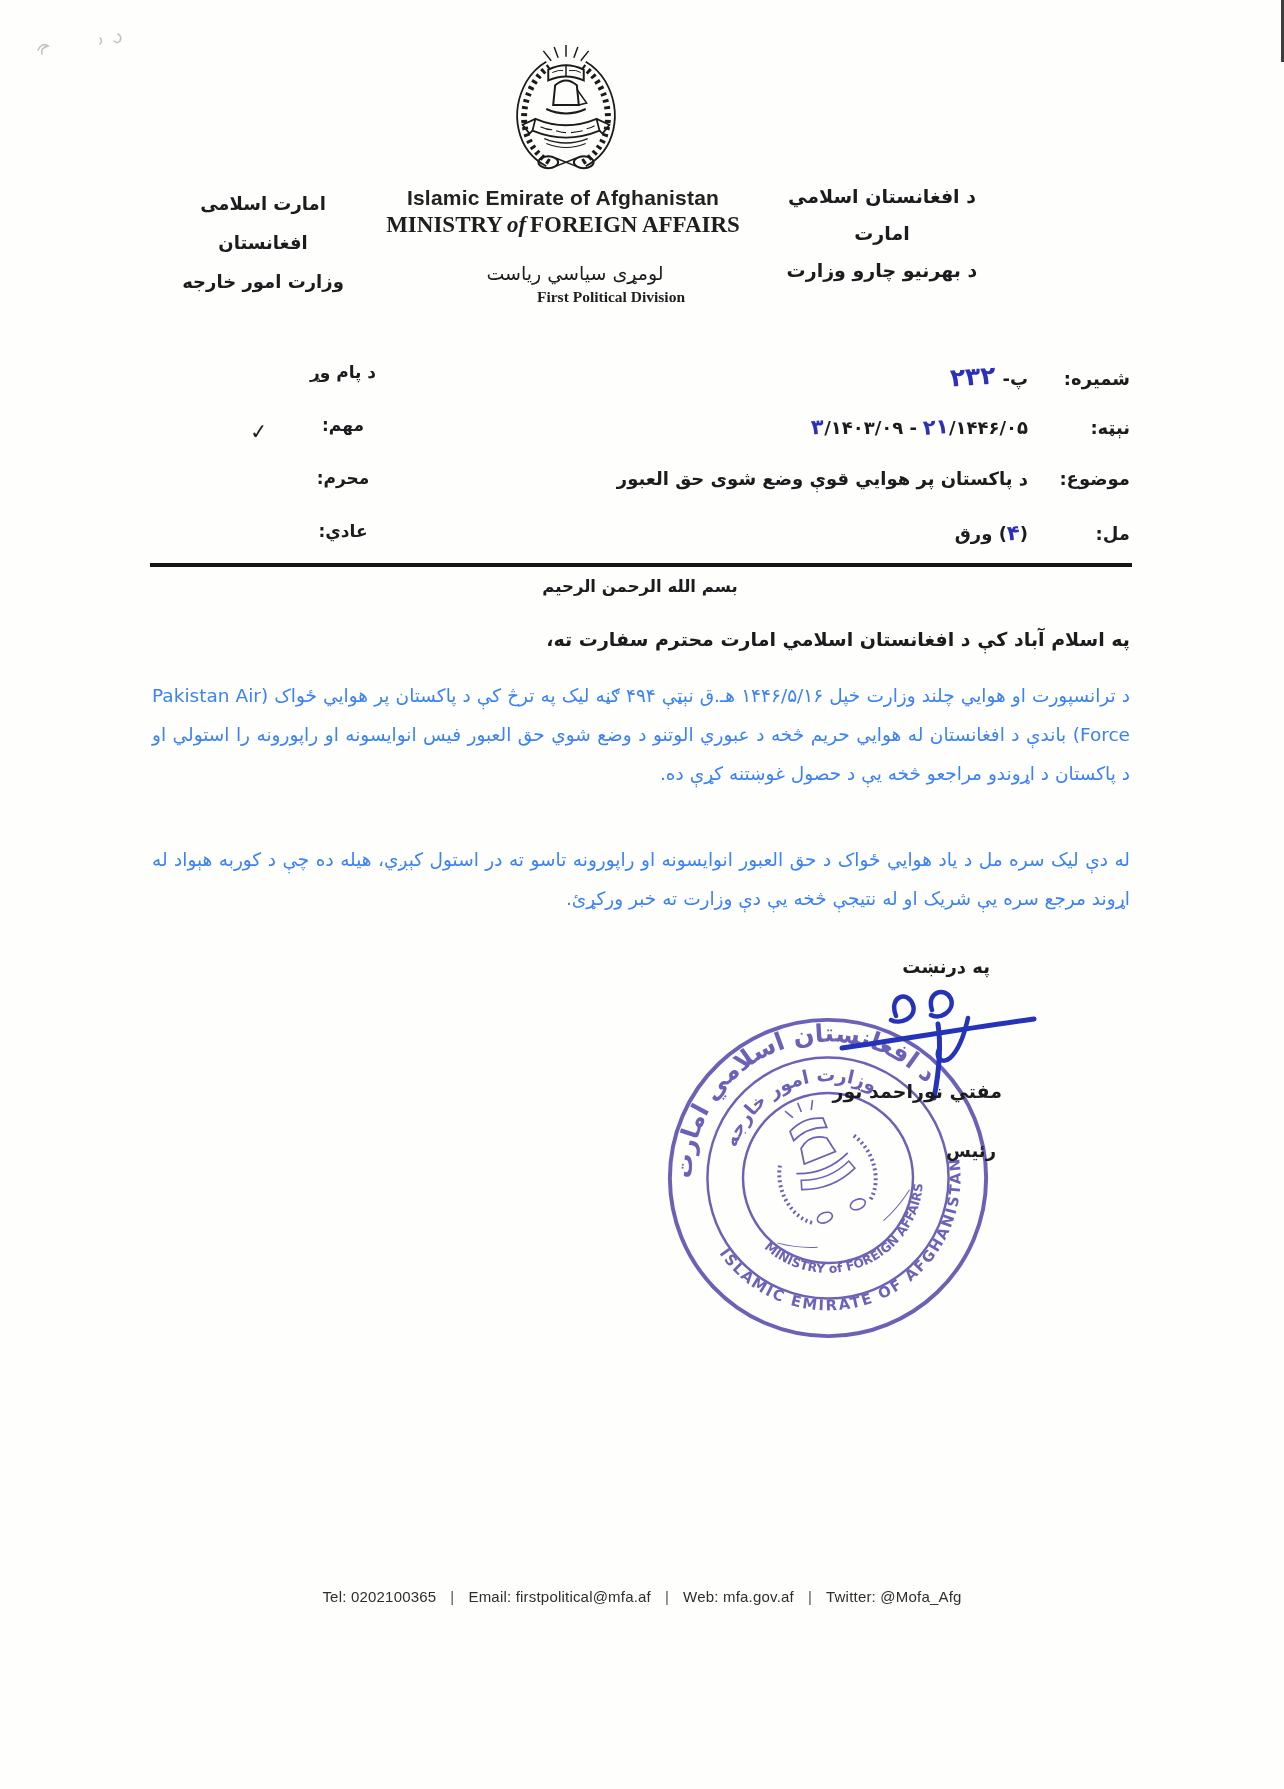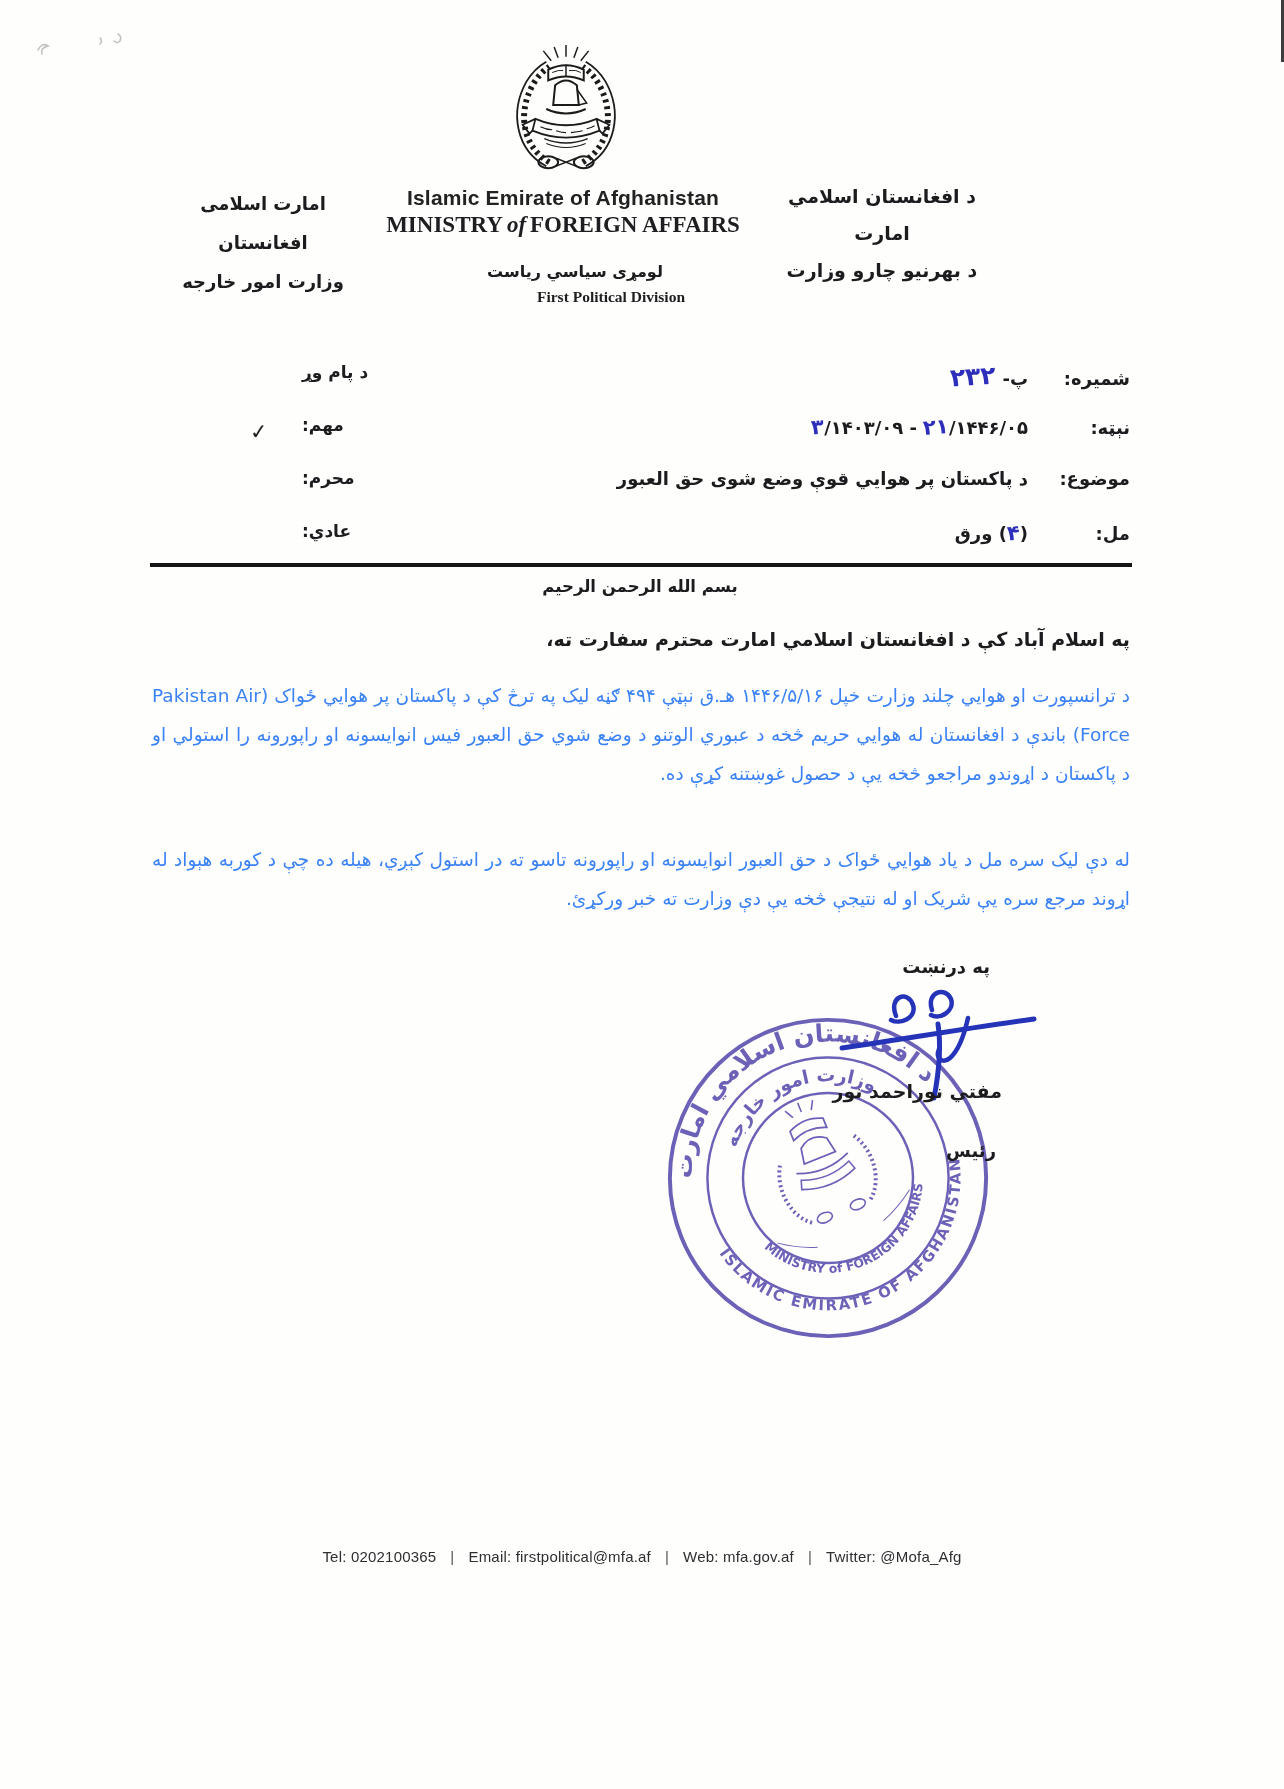--- a/index.html
+++ b/index.html
@@ -17,33 +17,33 @@
 
   
   .emblem{left:487px;top:40px;width:158px;height:138px;}
   .hdr-en1{left:563px;top:186px;transform:translateX(-50%);
     font-family:"Liberation Sans",sans-serif;font-size:21px;font-weight:600;letter-spacing:.2px;color:#222;}
   .hdr-en2{left:563px;top:212px;transform:translateX(-50%);
     font-family:"Liberation Serif",serif;font-size:23px;font-weight:700;color:#1e1e20;white-space:nowrap;}
   .hdr-en2 .of{font-style:italic;font-weight:600;padding:0 4px;}
   .hdr-right{right:282px;top:178px;width:240px;text-align:center;font-weight:700;font-size:19px;line-height:37px;}
   .hdr-left{left:158px;top:184px;width:210px;text-align:center;font-weight:700;font-size:18px;line-height:39px;}
-  .division-ps{left:575px;top:262px;transform:translateX(-50%);font-weight:700;font-size:16px;}
+  .division-ps{left:575px;top:262px;transform:translateX(-50%);font-weight:400;font-size:19px;}
   .division-en{left:575px;top:288px;transform:translateX(-50%);
     font-family:"Liberation Serif",serif;font-weight:700;font-size:15.5px;color:#1e1e20;margin-left:36px;}
 
   
   .meta-right{right:154px;top:362px;width:580px;}
   .mrow{display:flex;direction:rtl;align-items:baseline;gap:18px;height:53px;}
   .mlabel{font-weight:700;font-size:18px;min-width:84px;}
   .mval{font-size:18px;font-weight:600;white-space:nowrap;}
   .hw{color:#2d2fbb;font-weight:600;display:inline-block;transform:rotate(-4deg);
       font-size:25px;letter-spacing:1px;}
   .hw.small{font-size:21px;}
-  .meta-left{right:832px;top:362px;width:150px;text-align:left;direction:rtl;}
+  .meta-left{right:866px;top:362px;width:150px;text-align:center;direction:rtl;}
   .frow{height:53px;font-weight:600;font-size:17px;}
   .checkmark{left:250px;top:420px;font-size:21px;font-weight:700;color:#222;transform:rotate(-4deg);}
 
   .rule{left:150px;top:563px;width:982px;height:4px;background:#151515;}
 
   
   .basmala{left:640px;top:577px;transform:translateX(-50%);font-weight:700;font-size:16.5px;}
   .salutation{right:154px;top:628px;font-weight:700;font-size:19px;}
   .para{right:154px;left:152px;text-align:justify;text-align-last:auto;
         font-size:18.5px;line-height:39px;color:#3b82f6;}
@@ -57,21 +57,21 @@
   .sig-name{right:282px;top:1080px;font-weight:700;font-size:19px;z-index:4;}
   .sig-title{right:288px;top:1128px;font-weight:700;font-size:18px;z-index:4;margin-top:12px;}
 
   
   .stamp{left:660px;top:1010px;width:336px;height:336px;z-index:2;
          transform:rotate(-22deg);opacity:.82;}
   .stamp text{fill:#4b3fa8;font-family:"DejaVu Sans",sans-serif;}
   .stamp .ln{stroke:#4b3fa8;fill:none;}
 
   
-  .footer{left:0;right:0;top:1548px;text-align:center;
+  .footer{left:0;right:0;top:1588px;text-align:center;
     font-family:"Liberation Sans",sans-serif;font-size:15px;color:#2e2e30;letter-spacing:.2px;}
   .footer .sep{padding:0 14px;color:#555;}
 
   
   .edge-sliver{right:0;top:0;width:3px;height:62px;background:#1b1b1b;opacity:.85;}
   .marks{left:30px;top:28px;width:110px;height:40px;opacity:.45;}
   .marks path{stroke:#777;fill:none;stroke-width:1.6;stroke-linecap:round;}
 </style>
 </head>
 <body>

